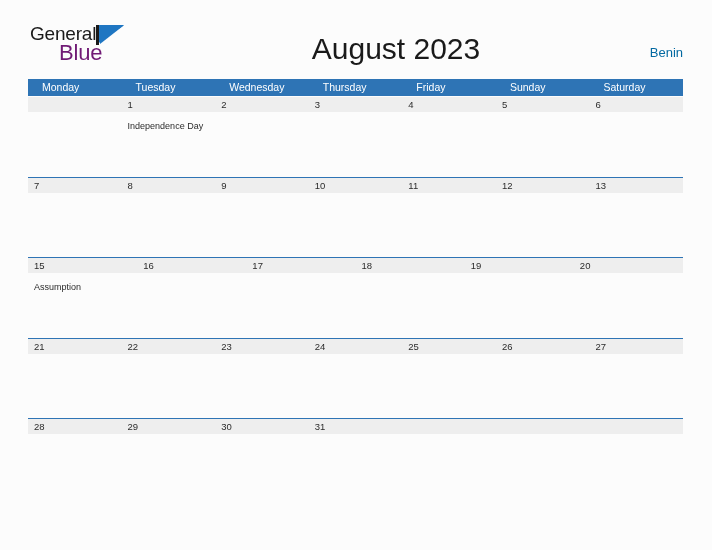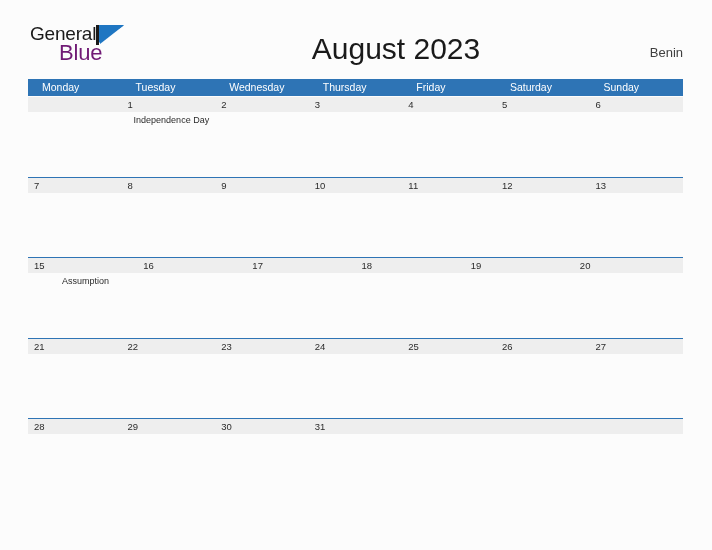--- a/index.html
+++ b/index.html
@@ -79,21 +79,21 @@
     font-weight: normal;
     letter-spacing: 0px;
     margin-left: 40px;
   }
 
   .country {
     position: absolute;
     right: 29px;
     top: 45px;
     font-size: 13px;
-    color: #404040;
+    color: #0369a1;
     font-family: "Liberation Sans", sans-serif;
   }
 
   
   .calendar {
     position: absolute;
     left: 28px;
     top: 79px;
     width: 655px;
   }
@@ -155,22 +155,21 @@
   .day-num {
     display: block;
     height: 15px;
     line-height: 15px;
     font-size: 9.5px;
     color: #2b2b2b;
     font-family: "Liberation Sans", sans-serif;
   }
   .day-events {
     display: block;
-    padding-top: 2px;
-    text-align: center;
+    padding-top: 8px;
   }
   .event {
     display: block;
     font-size: 9px;
     line-height: 12px;
     color: #2b2b2b;
     font-family: "Liberation Sans", sans-serif;
     white-space: nowrap;
   }
 </style>
@@ -201,22 +200,22 @@
     <div class="country">Benin</div>
   </div>
 
   <div class="calendar">
     <div class="weekday-header">
       <div class="weekday-cell">Monday</div>
       <div class="weekday-cell">Tuesday</div>
       <div class="weekday-cell">Wednesday</div>
       <div class="weekday-cell">Thursday</div>
       <div class="weekday-cell">Friday</div>
+      <div class="weekday-cell">Sunday</div>
       <div class="weekday-cell">Saturday</div>
-      <div class="weekday-cell">Sunday</div>
     </div>
 
     <div id="weeks-container">
         <div class="week-row first">
           <div class="num-band"></div>
           <div class="day-cells">
             <div class="day-cell">
               <span class="day-num"></span>
               <span class="day-events"></span>
             </div>

